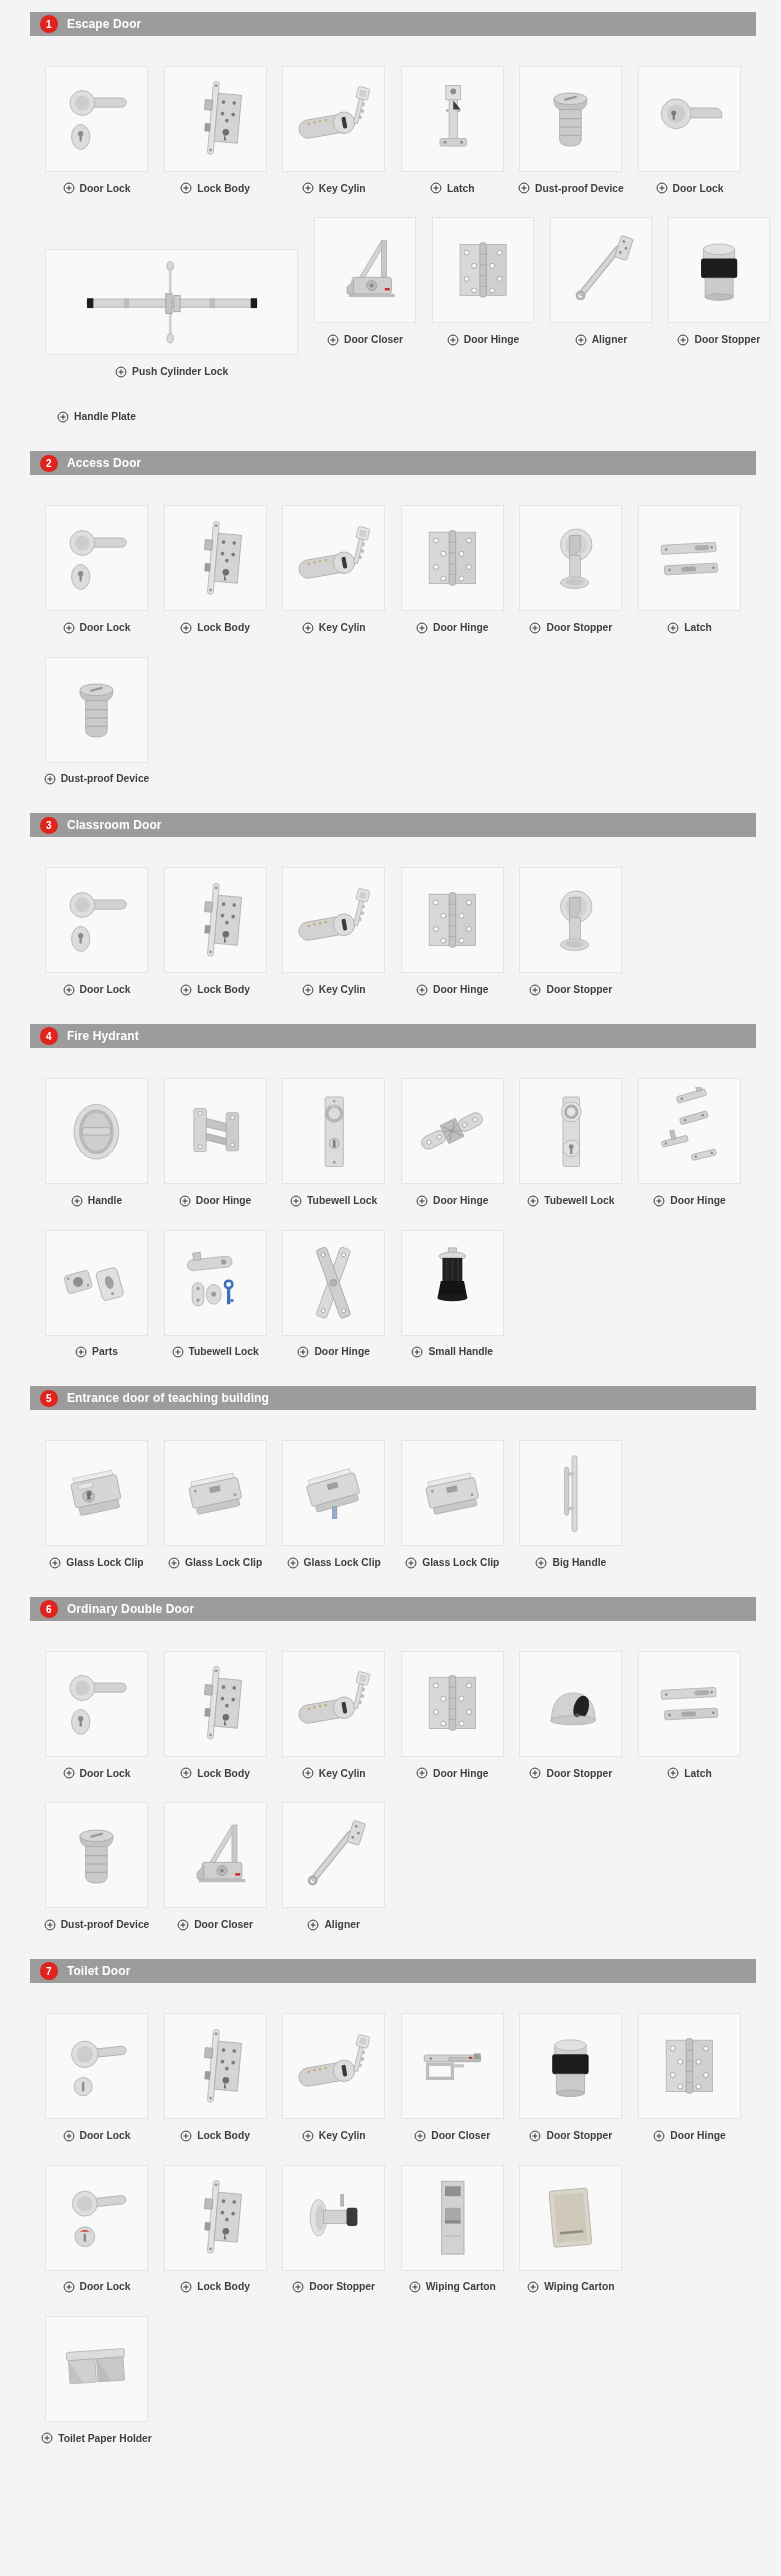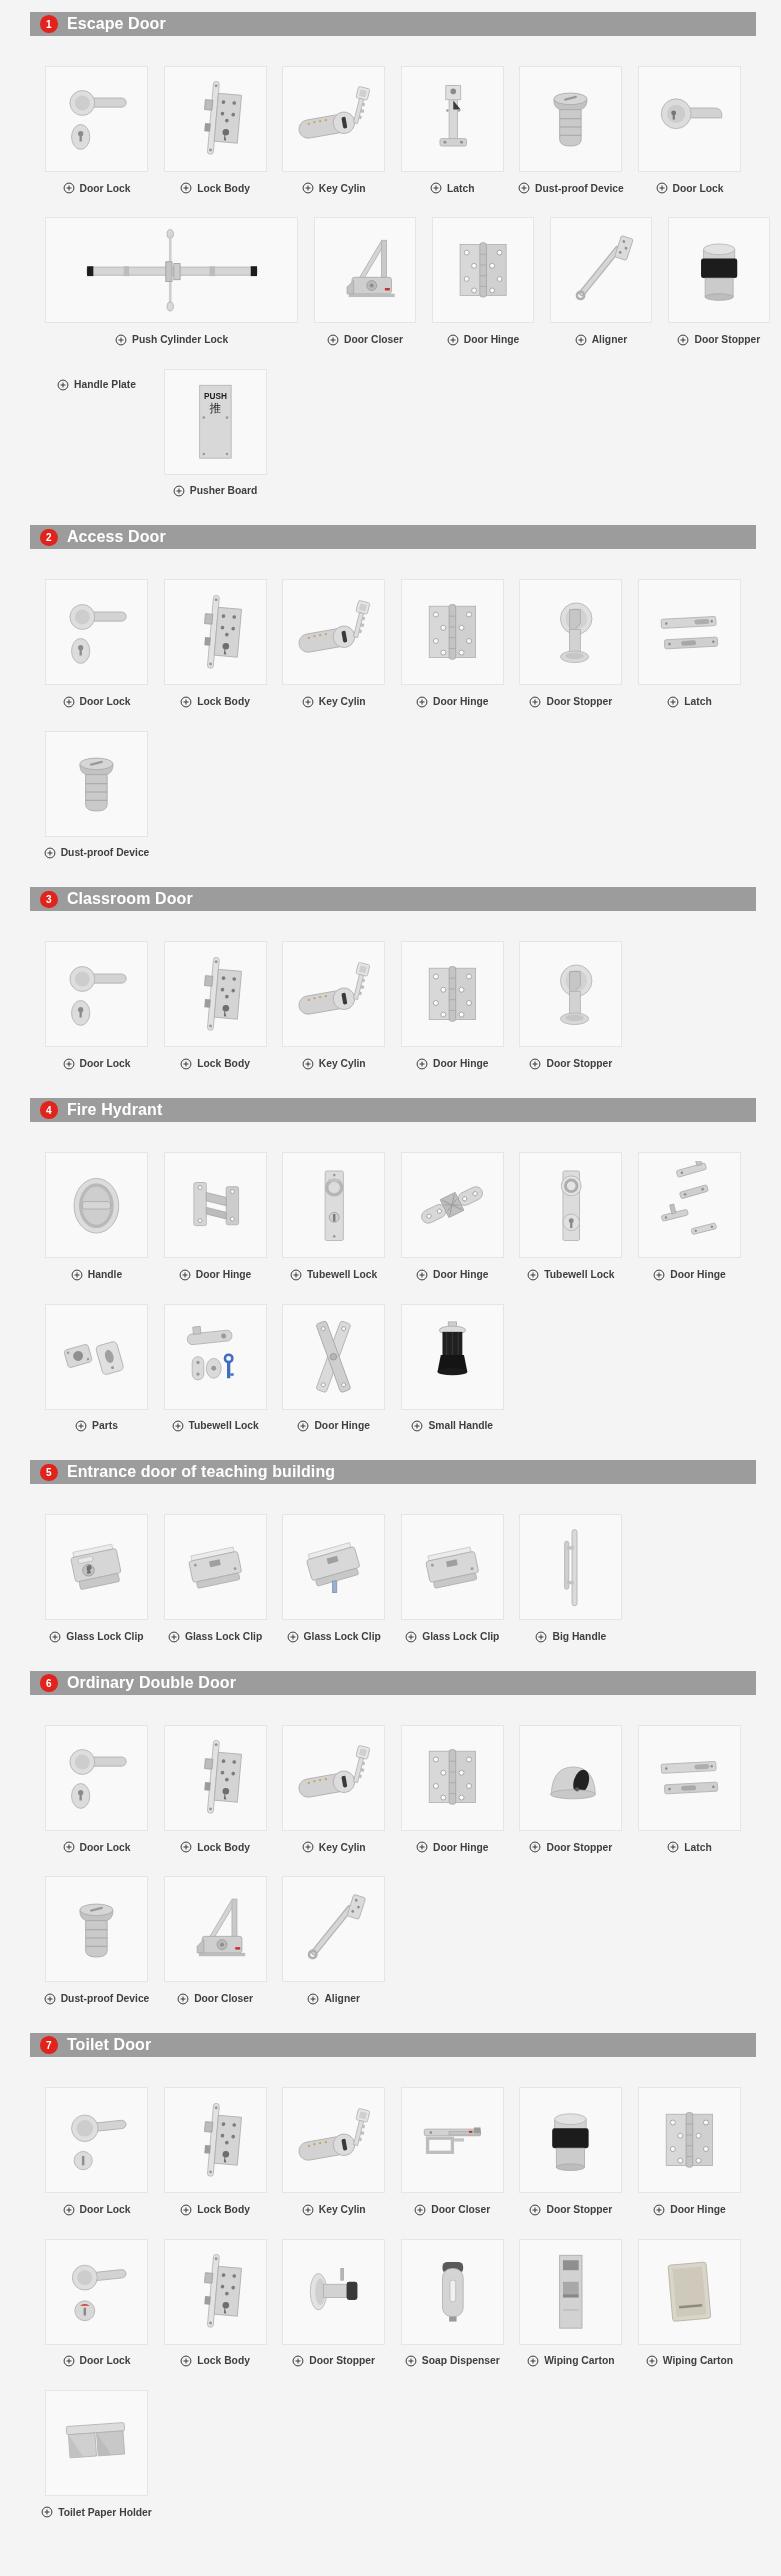--- a/index.html
+++ b/index.html
@@ -14,28 +14,28 @@
     background:#9c9c9c; display:flex; align-items:center;
   }
   .badge {
     width:17.7px; height:17.7px; border-radius:50%;
     background:#e0231c; color:#ffffff;
     font-size:10px; font-weight:bold;
     display:flex; align-items:center; justify-content:center;
     margin-left:10px; flex:none;
   }
   .stitle {
-    color:#ffffff; font-size:16px; font-weight:bold;
+    color:#ffffff; font-size:12px; font-weight:bold;
     margin-left:9.2px; letter-spacing:0.1px; white-space:nowrap;
   }
   .section-body { padding:30px 12px 26px 45px; }
   .grid-row { display:flex; gap:15.6px; margin-bottom:20.5px; }
   .grid-row:last-child { margin-bottom:0; }
   .cell { width:103px; display:flex; flex-direction:column; align-items:center; }
-  .cell.wide { width:255px; }
+  .cell.wide { width:255px;margin-top:32px; }
   .card {
     width:100%; height:106px; box-sizing:border-box;
     background:#f9f9fa; border:0.7px solid #e5e5e6;
     display:flex; align-items:center; justify-content:center;
   }
   .card svg { width:82%; height:86%; }
   .plabel {
     margin-top:7.8px; height:17px;
     display:flex; align-items:center; justify-content:center; gap:5px;
     color:#3f3f3f; font-size:10.3px; font-weight:bold; white-space:nowrap;
@@ -310,40 +310,20 @@
         <div class="grid-row">
           <div class="cell">
             <div class="plabel">
               <svg class="plus" viewBox="0 0 20 20">
                 <circle cx="10" cy="10" r="8.2" fill="none" stroke="currentColor" stroke-width="1.6"></circle>
                 <path d="M10 5.8v8.4M5.8 10h8.4" stroke="currentColor" stroke-width="1.6"></path>
               </svg>
               <span>Handle Plate</span>
             </div>
           </div>
-          <div class="cell">
-            <div class="card">
-              <svg viewBox="0 0 100 100" xmlns="http://www.w3.org/2000/svg">
-   <rect x="31" y="6" width="38" height="88" fill="#d8d8d8" stroke="#b3b3b3"></rect>
-   <circle cx="36" cy="45" r="1.6" fill="#9a9a9a"></circle>
-                <circle cx="64" cy="45" r="1.6" fill="#9a9a9a"></circle>
-   <circle cx="36" cy="89" r="1.6" fill="#9a9a9a"></circle>
-                <circle cx="64" cy="89" r="1.6" fill="#9a9a9a"></circle>
-   <text x="50" y="22" text-anchor="middle" font-size="10" font-weight="bold" fill="#1f1f1f">PUSH</text>
-   <text x="50" y="38" text-anchor="middle" font-size="14" fill="#1f1f1f">推</text>
-              </svg>
-            </div>
-            <div class="plabel">
-              <svg class="plus" viewBox="0 0 20 20">
-                <circle cx="10" cy="10" r="8.2" fill="none" stroke="currentColor" stroke-width="1.6"></circle>
-                <path d="M10 5.8v8.4M5.8 10h8.4" stroke="currentColor" stroke-width="1.6"></path>
-              </svg>
-              <span>Pusher Board</span>
-            </div>
-          </div>
         </div>
       </div>
     </div>
     <div>
       <div class="section-header">
         <div class="badge">2</div>
         <div class="stitle">Access Door</div>
       </div>
       <div class="section-body">
         <div class="grid-row">
@@ -1444,37 +1424,20 @@
               <svg class="plus" viewBox="0 0 20 20">
                 <circle cx="10" cy="10" r="8.2" fill="none" stroke="currentColor" stroke-width="1.6"></circle>
                 <path d="M10 5.8v8.4M5.8 10h8.4" stroke="currentColor" stroke-width="1.6"></path>
               </svg>
               <span>Door Stopper</span>
             </div>
           </div>
           <div class="cell">
             <div class="card">
               <svg viewBox="0 0 100 100" xmlns="http://www.w3.org/2000/svg">
-   <rect x="38" y="14" width="25" height="14" rx="6" fill="#5a5a5a"></rect>
-   <rect x="38" y="22" width="25" height="58" rx="11" fill="#d4d4d4" stroke="#b0b0b0"></rect>
-   <rect x="47" y="36" width="7" height="26" rx="3" fill="#eff1f1" stroke="#b8b8b8"></rect>
-   <rect x="46" y="80" width="9" height="6" fill="#9a9a9a"></rect>
-              </svg>
-            </div>
-            <div class="plabel">
-              <svg class="plus" viewBox="0 0 20 20">
-                <circle cx="10" cy="10" r="8.2" fill="none" stroke="currentColor" stroke-width="1.6"></circle>
-                <path d="M10 5.8v8.4M5.8 10h8.4" stroke="currentColor" stroke-width="1.6"></path>
-              </svg>
-              <span>Soap Dispenser</span>
-            </div>
-          </div>
-          <div class="cell">
-            <div class="card">
-              <svg viewBox="0 0 100 100" xmlns="http://www.w3.org/2000/svg">
    <rect x="37" y="6" width="27" height="88" fill="#d2d2d2" stroke="#aaaaaa"></rect>
    <rect x="41" y="12" width="19" height="12" fill="#8f8f8f"></rect>
    <rect x="41" y="38" width="19" height="15" fill="#a8a8a8"></rect>
    <rect x="41" y="53" width="19" height="4" fill="#888888"></rect>
    <line x1="41" y1="72" x2="60" y2="72" stroke="#ababab"></line>
               </svg>
             </div>
             <div class="plabel">
               <svg class="plus" viewBox="0 0 20 20">
                 <circle cx="10" cy="10" r="8.2" fill="none" stroke="currentColor" stroke-width="1.6"></circle>

